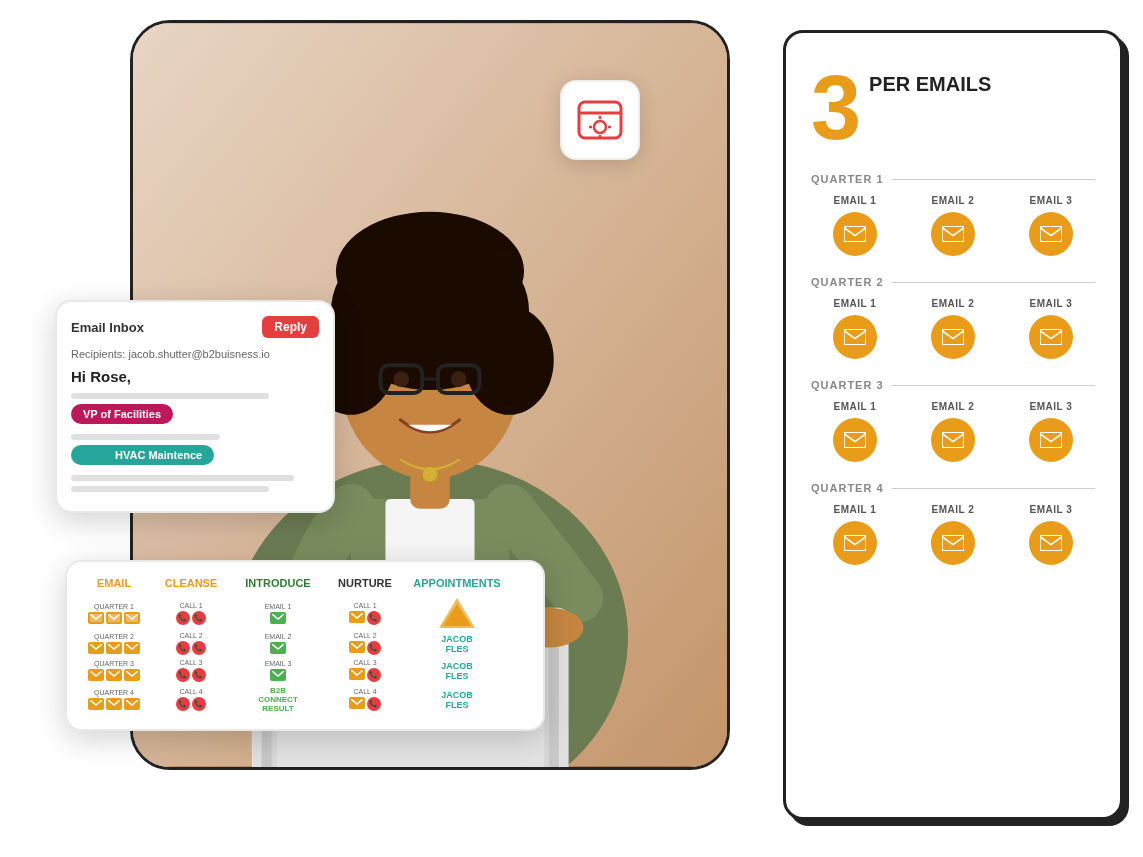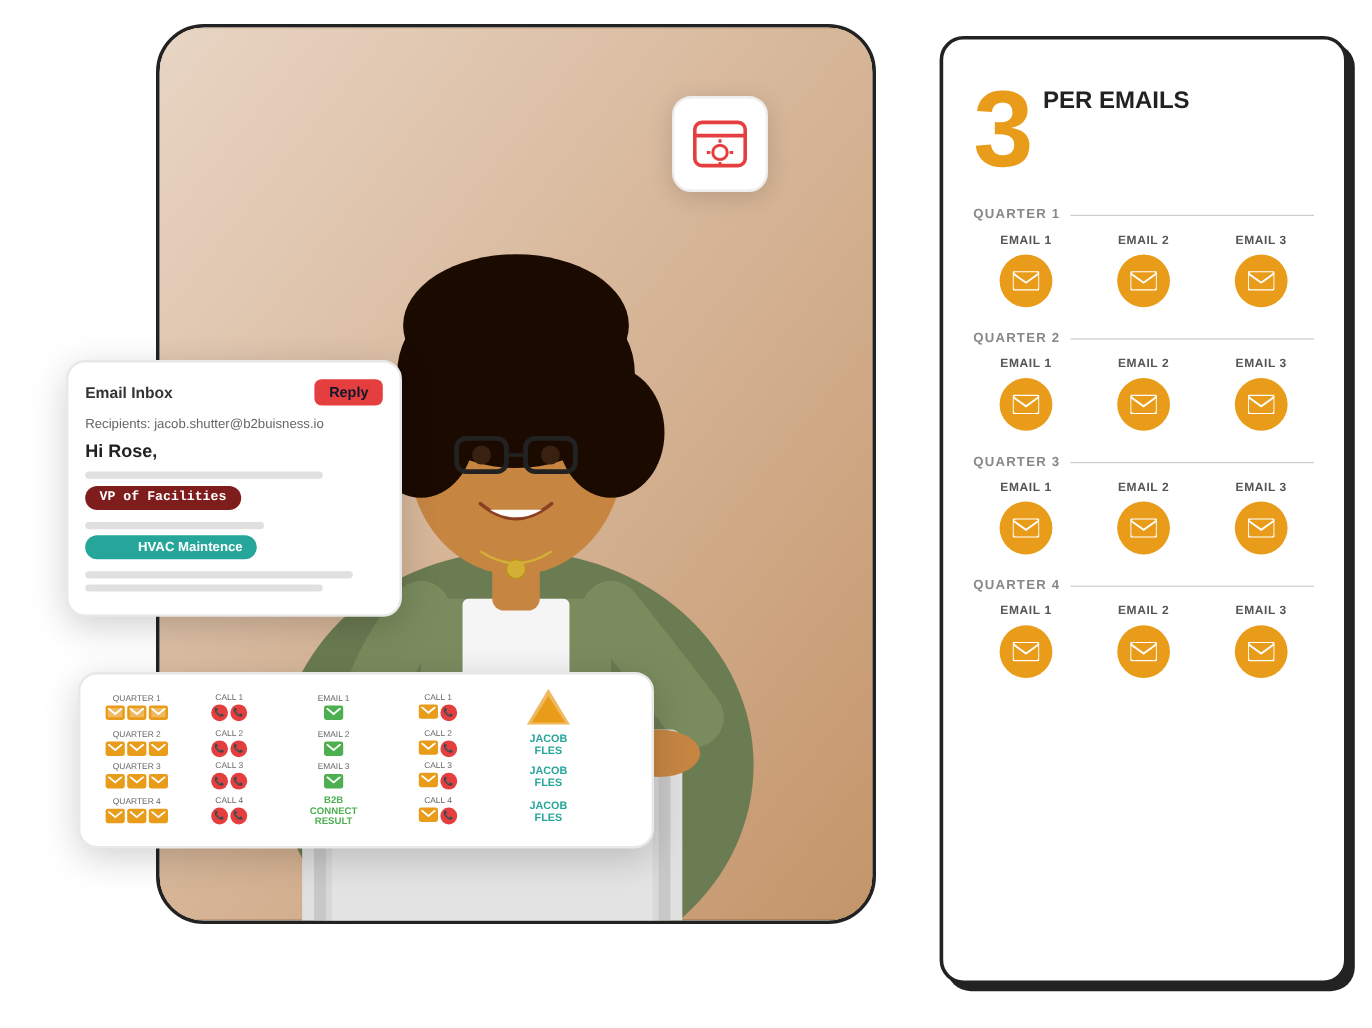--- a/index.html
+++ b/index.html
@@ -80,21 +80,21 @@
     }
 
     .email-inbox-title {
       font-size: 13px;
       font-weight: bold;
       color: #333;
     }
 
     .reply-btn {
       background: #e53e3e;
-      color: #0f172a;
+      color: #ffffff;
       border: none;
       border-radius: 6px;
       padding: 4px 12px;
       font-size: 12px;
       font-weight: bold;
       cursor: pointer;
     }
 
     .email-recipients {
       font-size: 11px;
@@ -112,23 +112,22 @@
     .tag-pill {
       display: inline-block;
       padding: 4px 12px;
       border-radius: 20px;
       font-size: 11px;
       font-weight: bold;
       margin-bottom: 4px;
     }
 
     .tag-green {
-      background: #7f1d1d;
+      background: #be185d;
       color: white;
-      font-family: Liberation Mono, monospace;
     }
 
     .tag-teal {
       background: #26a69a;
       color: white;
       padding-left: 44px;
     }
 
     .email-line {
       height: 6px;
@@ -431,20 +430,27 @@
     </div>
     <div class="email-line short"></div>
     <div style="margin-bottom:6px;">
       <span class="tag-pill tag-teal">HVAC Maintence</span>
     </div>
     <div class="email-line long"></div>
     <div class="email-line medium"></div>
   </div>
 
   <div class="spreadsheet-card">
+    <div class="spreadsheet-header">
+      <div class="col-header col-email">EMAIL</div>
+      <div class="col-header col-cleanse">CLEANSE</div>
+      <div class="col-header col-introduce">INTRODUCE</div>
+      <div class="col-header col-nurture">NURTURE</div>
+      <div class="col-header col-appointments">APPOINTMENTS</div>
+    </div>
 
     <div class="spreadsheet-row">
       <div class="cell">
         <div class="cell-label">QUARTER 1</div>
         <div class="mini-icons">
           <div class="mini-email-icon">
             <svg width="12" height="8" viewBox="0 0 12 8">
                 <rect width="12" height="8" rx="1" fill="white" opacity="0.3"></rect>
                 <path d="M0 0 L6 5 L12 0" stroke="white" stroke-width="1.5" fill="none"></path>
               </svg>

